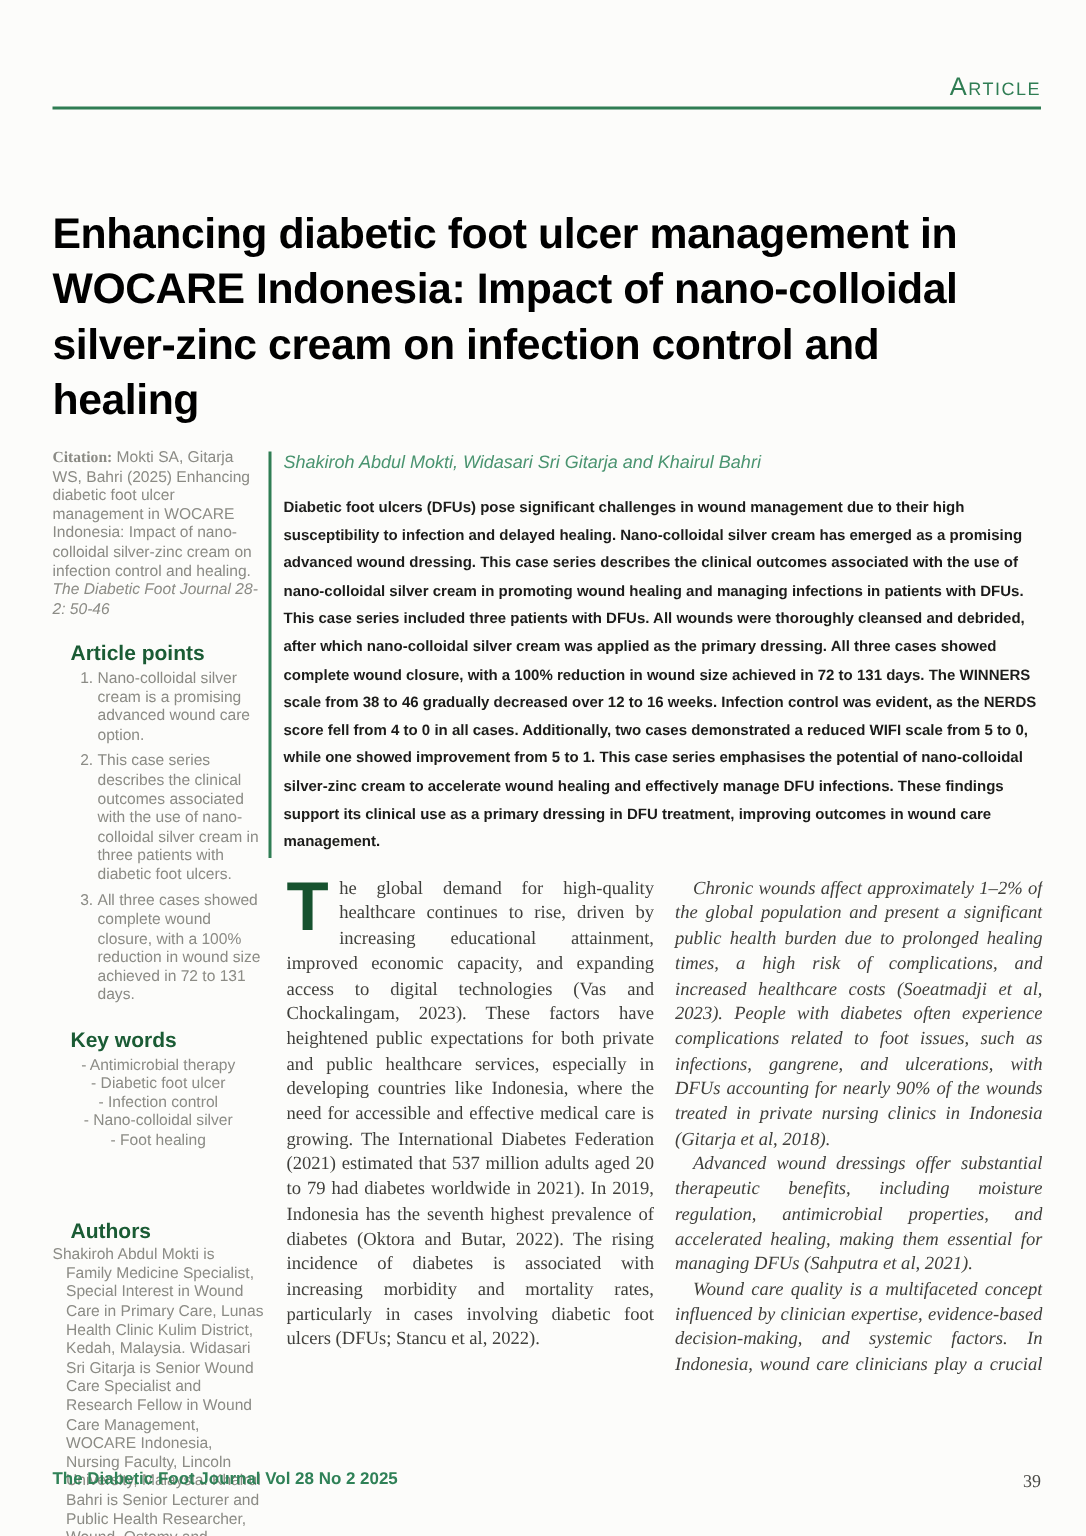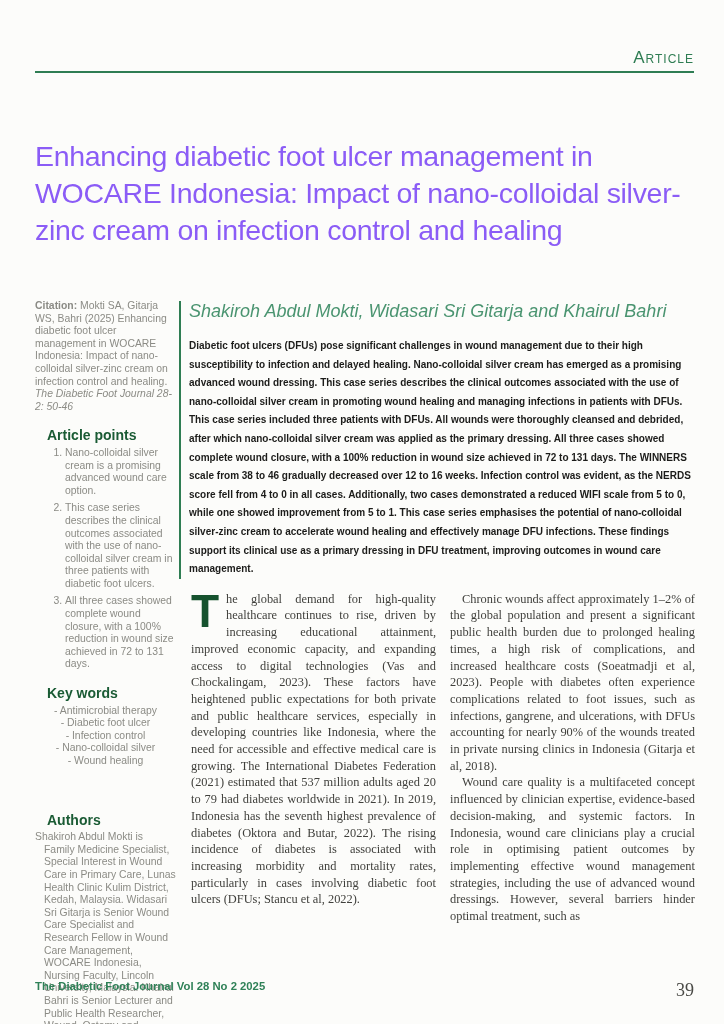--- a/index.html
+++ b/index.html
@@ -13,73 +13,73 @@
     position:absolute;left:35px;right:30px;top:48px;
     text-align:right;border-bottom:2px solid #2f7d53;padding-bottom:3px;
   }
   .article-label{
     font-variant:small-caps;letter-spacing:1px;
     font-size:17px;color:#2f7d53;
   }
   
   .title{
     position:absolute;left:35px;top:138px;width:650px;
-    font-size:28.5px;line-height:37px;font-weight:normal;
-    letter-spacing:-0.3px;color:#8b5cf6;margin:0;
+    font-size:28.5px;line-height:37px;font-weight:bold;
+    letter-spacing:-0.3px;color:#000000;margin:0;
   }
   
   .content{position:absolute;left:35px;top:300px;width:660px;display:flex;}
   
   .sidebar{
     width:141px;flex:none;color:#8b8b85;
     font-size:10.4px;line-height:12.6px;
   }
   .sidebar-heading{
     color:#1a5b34;font-size:14px;font-weight:bold;margin:0 0 5px 12px;
   }
   .citation{margin:0 0 16px 0;}
-  .citation .cite-label{font-weight:bold;}
+  .citation .cite-label{font-weight:bold;font-family:Liberation Serif, serif;}
   .citation .cite-source{font-style:italic;}
   .article-points{margin:0 0 16px 0;padding:0 0 0 14px;list-style:decimal outside;}
   .article-points li{margin:0 0 5px 16px;}
   .keywords{margin:0 0 16px 0;}
   .keywords div{margin:0;text-align:center;}
   .authors-heading{margin-top:46px;}
   .authors-bio{margin:0;padding-left:9px;text-indent:-9px;}
   
   .main{flex:1;margin-left:3px;min-width:0;}
   .lede{border-left:2px solid #2f7d53;padding-left:8px;}
   .byline{
-    color:#4a9470;font-style:italic;font-size:18px;
+    color:#4a9470;font-style:italic;font-size:12px;
     margin:1px 0 15px 0;
   }
   .abstract{
     font-weight:bold;font-size:10px;line-height:18.6px;
     color:#1c1c1a;margin:0;
   }
   
   .body-cols{
     margin:12px 0 0 12px;height:338px;overflow:hidden;
     column-count:2;column-gap:14px;column-fill:auto;
     font-family:"Liberation Serif",serif;font-size:12.4px;line-height:16.7px;
     color:#3f3f3b;text-align:justify;
   }
   .body-cols p{margin:0;}
-  .body-cols p.indent{text-indent:12px;}
+  .body-cols p.indent{text-indent:12px;font-style:italic;}
   .dropcap{
     float:left;font-family:"Liberation Sans",sans-serif;font-weight:bold;
     font-size:46px;line-height:37px;color:#16522e;margin:2px 7px 0 0;
   }
   
   .footer{
     position:absolute;left:35px;right:30px;top:980px;
     display:flex;justify-content:space-between;align-items:flex-start;
   }
   .footer-journal{color:#2f8157;font-weight:bold;font-size:11.3px;}
-  .footer-page{color:#4a4a46;font-size:18px;font-family:"Liberation Serif",serif;}
+  .footer-page{color:#4a4a46;font-size:12px;font-family:"Liberation Serif",serif;}
 </style>
 </head>
 <body>
 
 <div class="page">
 
   <div class="topbar">
     <span class="article-label">Article</span>
   </div>
 
@@ -98,36 +98,37 @@
           <li>This case series describes the clinical outcomes associated with the use of nano-colloidal silver cream in three patients with diabetic foot ulcers.</li>
           <li>All three cases showed complete wound closure, with a 100% reduction in wound size achieved in 72 to 131 days.</li>
         </ol>
 
       <h3 class="sidebar-heading">Key words</h3>
       <div class="keywords">
           <div>- Antimicrobial therapy</div>
           <div>- Diabetic foot ulcer</div>
           <div>- Infection control</div>
           <div>- Nano-colloidal silver</div>
-          <div>- Wound healing</div>
+          <div>- Foot healing</div>
         </div>
 
       <h3 class="sidebar-heading authors-heading">Authors</h3>
       <p class="authors-bio">Shakiroh Abdul Mokti is Family Medicine Specialist, Special Interest in Wound Care in Primary Care, Lunas Health Clinic Kulim District, Kedah, Malaysia. Widasari Sri Gitarja is Senior Wound Care Specialist and Research Fellow in Wound Care Management, WOCARE Indonesia, Nursing Faculty, Lincoln University, Malaysia. Khairul Bahri is Senior Lecturer and Public Health Researcher, Wound, Ostomy and Continence Care Department, WOCARE Indonesia, Padjajaran University, Indonesia.</p>
     </aside>
 
     <div class="main">
       <div class="lede">
         <div class="byline">Shakiroh Abdul Mokti, Widasari Sri Gitarja and Khairul Bahri</div>
         <p class="abstract">Diabetic foot ulcers (DFUs) pose significant challenges in wound management due to their high susceptibility to infection and delayed healing. Nano-colloidal silver cream has emerged as a promising advanced wound dressing. This case series describes the clinical outcomes associated with the use of nano-colloidal silver cream in promoting wound healing and managing infections in patients with DFUs. This case series included three patients with DFUs. All wounds were thoroughly cleansed and debrided, after which nano-colloidal silver cream was applied as the primary dressing. All three cases showed complete wound closure, with a 100% reduction in wound size achieved in 72 to 131 days. The WINNERS scale from 38 to 46 gradually decreased over 12 to 16 weeks. Infection control was evident, as the NERDS score fell from 4 to 0 in all cases. Additionally, two cases demonstrated a reduced WIFI scale from 5 to 0, while one showed improvement from 5 to 1. This case series emphasises the potential of nano-colloidal silver-zinc cream to accelerate wound healing and effectively manage DFU infections. These findings support its clinical use as a primary dressing in DFU treatment, improving outcomes in wound care management.</p>
       </div>
 
       <div class="body-cols">
         <p><span class="dropcap">T</span><span>he global demand for high-quality healthcare continues to rise, driven by increasing educational attainment, improved economic capacity, and expanding access to digital technologies (Vas and Chockalingam, 2023). These factors have heightened public expectations for both private and public healthcare services, especially in developing countries like Indonesia, where the need for accessible and effective medical care is growing. The International Diabetes Federation (2021) estimated that 537 million adults aged 20 to 79 had diabetes worldwide in 2021). In 2019, Indonesia has the seventh highest prevalence of diabetes (Oktora and Butar, 2022). The rising incidence of diabetes is associated with increasing morbidity and mortality rates, particularly in cases involving diabetic foot ulcers (DFUs; Stancu et al, 2022).</span></p>
         <p class="indent">Chronic wounds affect approximately 1–2% of the global population and present a significant public health burden due to prolonged healing times, a high risk of complications, and increased healthcare costs (Soeatmadji et al, 2023). People with diabetes often experience complications related to foot issues, such as infections, gangrene, and ulcerations, with DFUs accounting for nearly 90% of the wounds treated in private nursing clinics in Indonesia (Gitarja et al, 2018).</p>
+        <p class="indent">Advanced wound dressings offer substantial therapeutic benefits, including moisture regulation, antimicrobial properties, and accelerated healing, making them essential for managing DFUs (Sahputra et al, 2021).</p>
         <p class="indent">Wound care quality is a multifaceted concept influenced by clinician expertise, evidence-based decision-making, and systemic factors. In Indonesia, wound care clinicians play a crucial role in optimising patient outcomes by implementing effective wound management strategies, including the use of advanced wound dressings. However, several barriers hinder optimal treatment, such as</p>
       </div>
     </div>
 
   </div>
 
   <div class="footer">
     <span class="footer-journal">The Diabetic Foot Journal Vol 28 No 2 2025</span>
     <span class="footer-page">39</span>
   </div>

